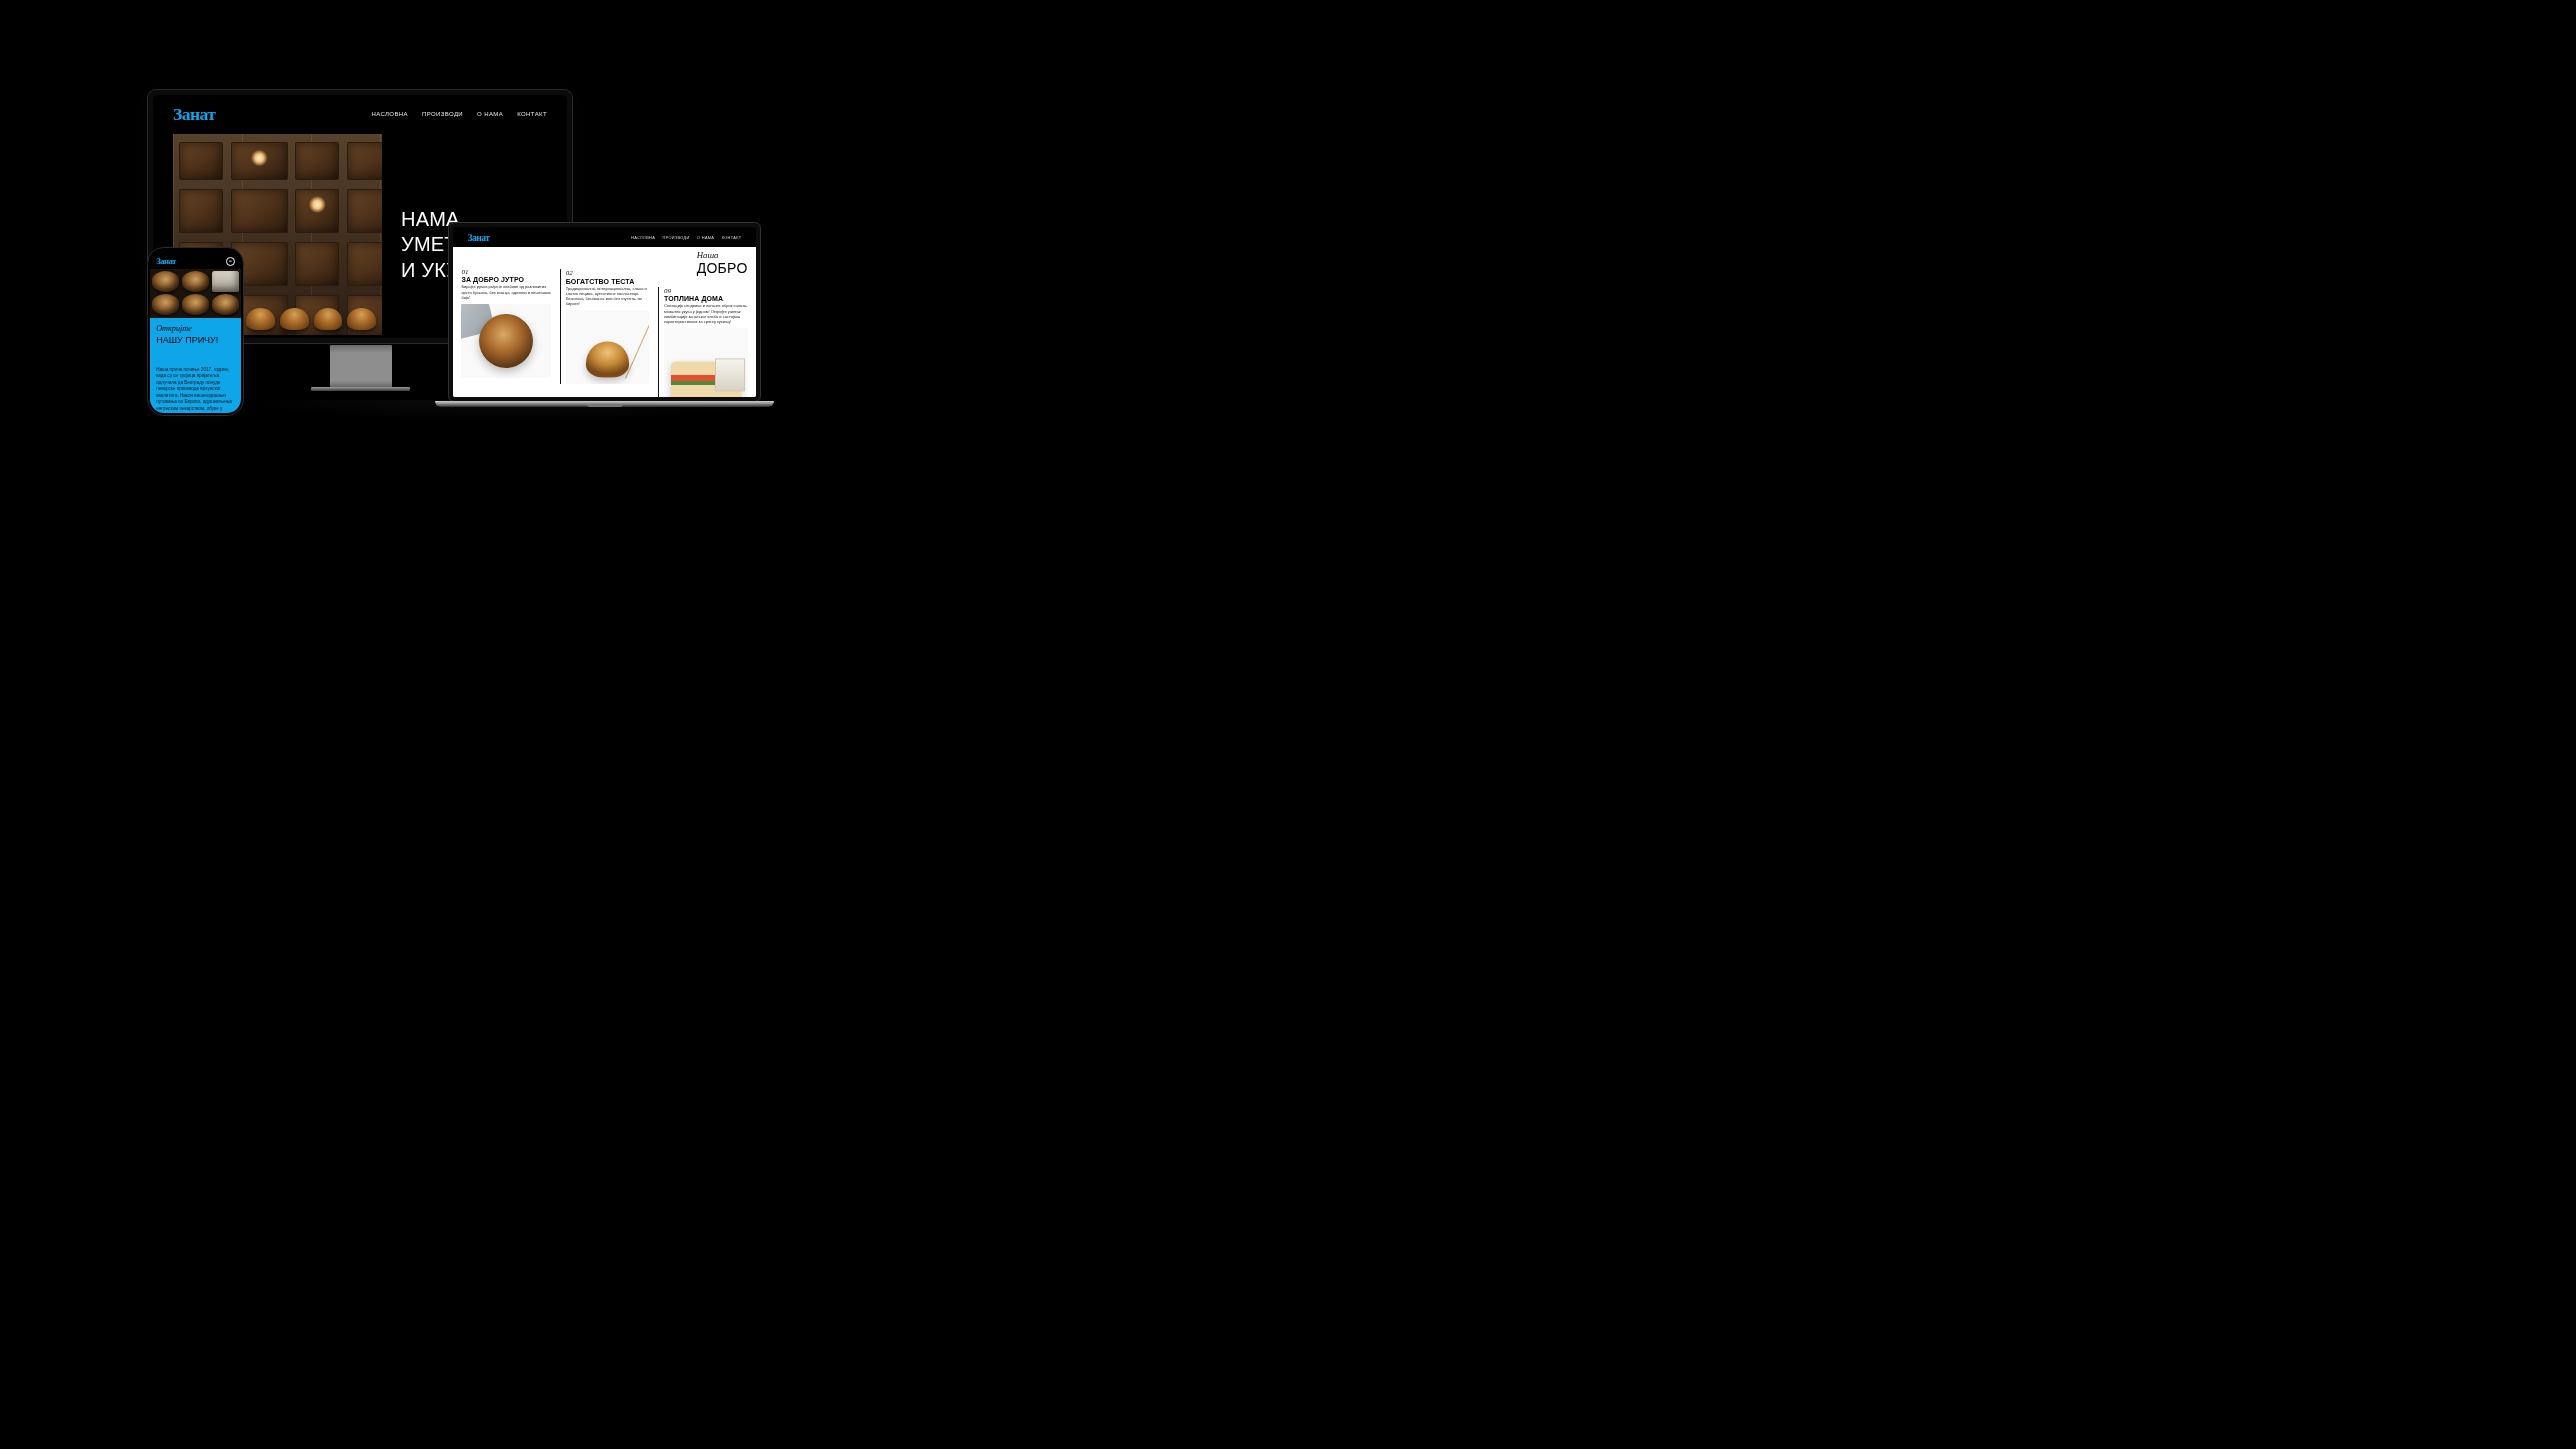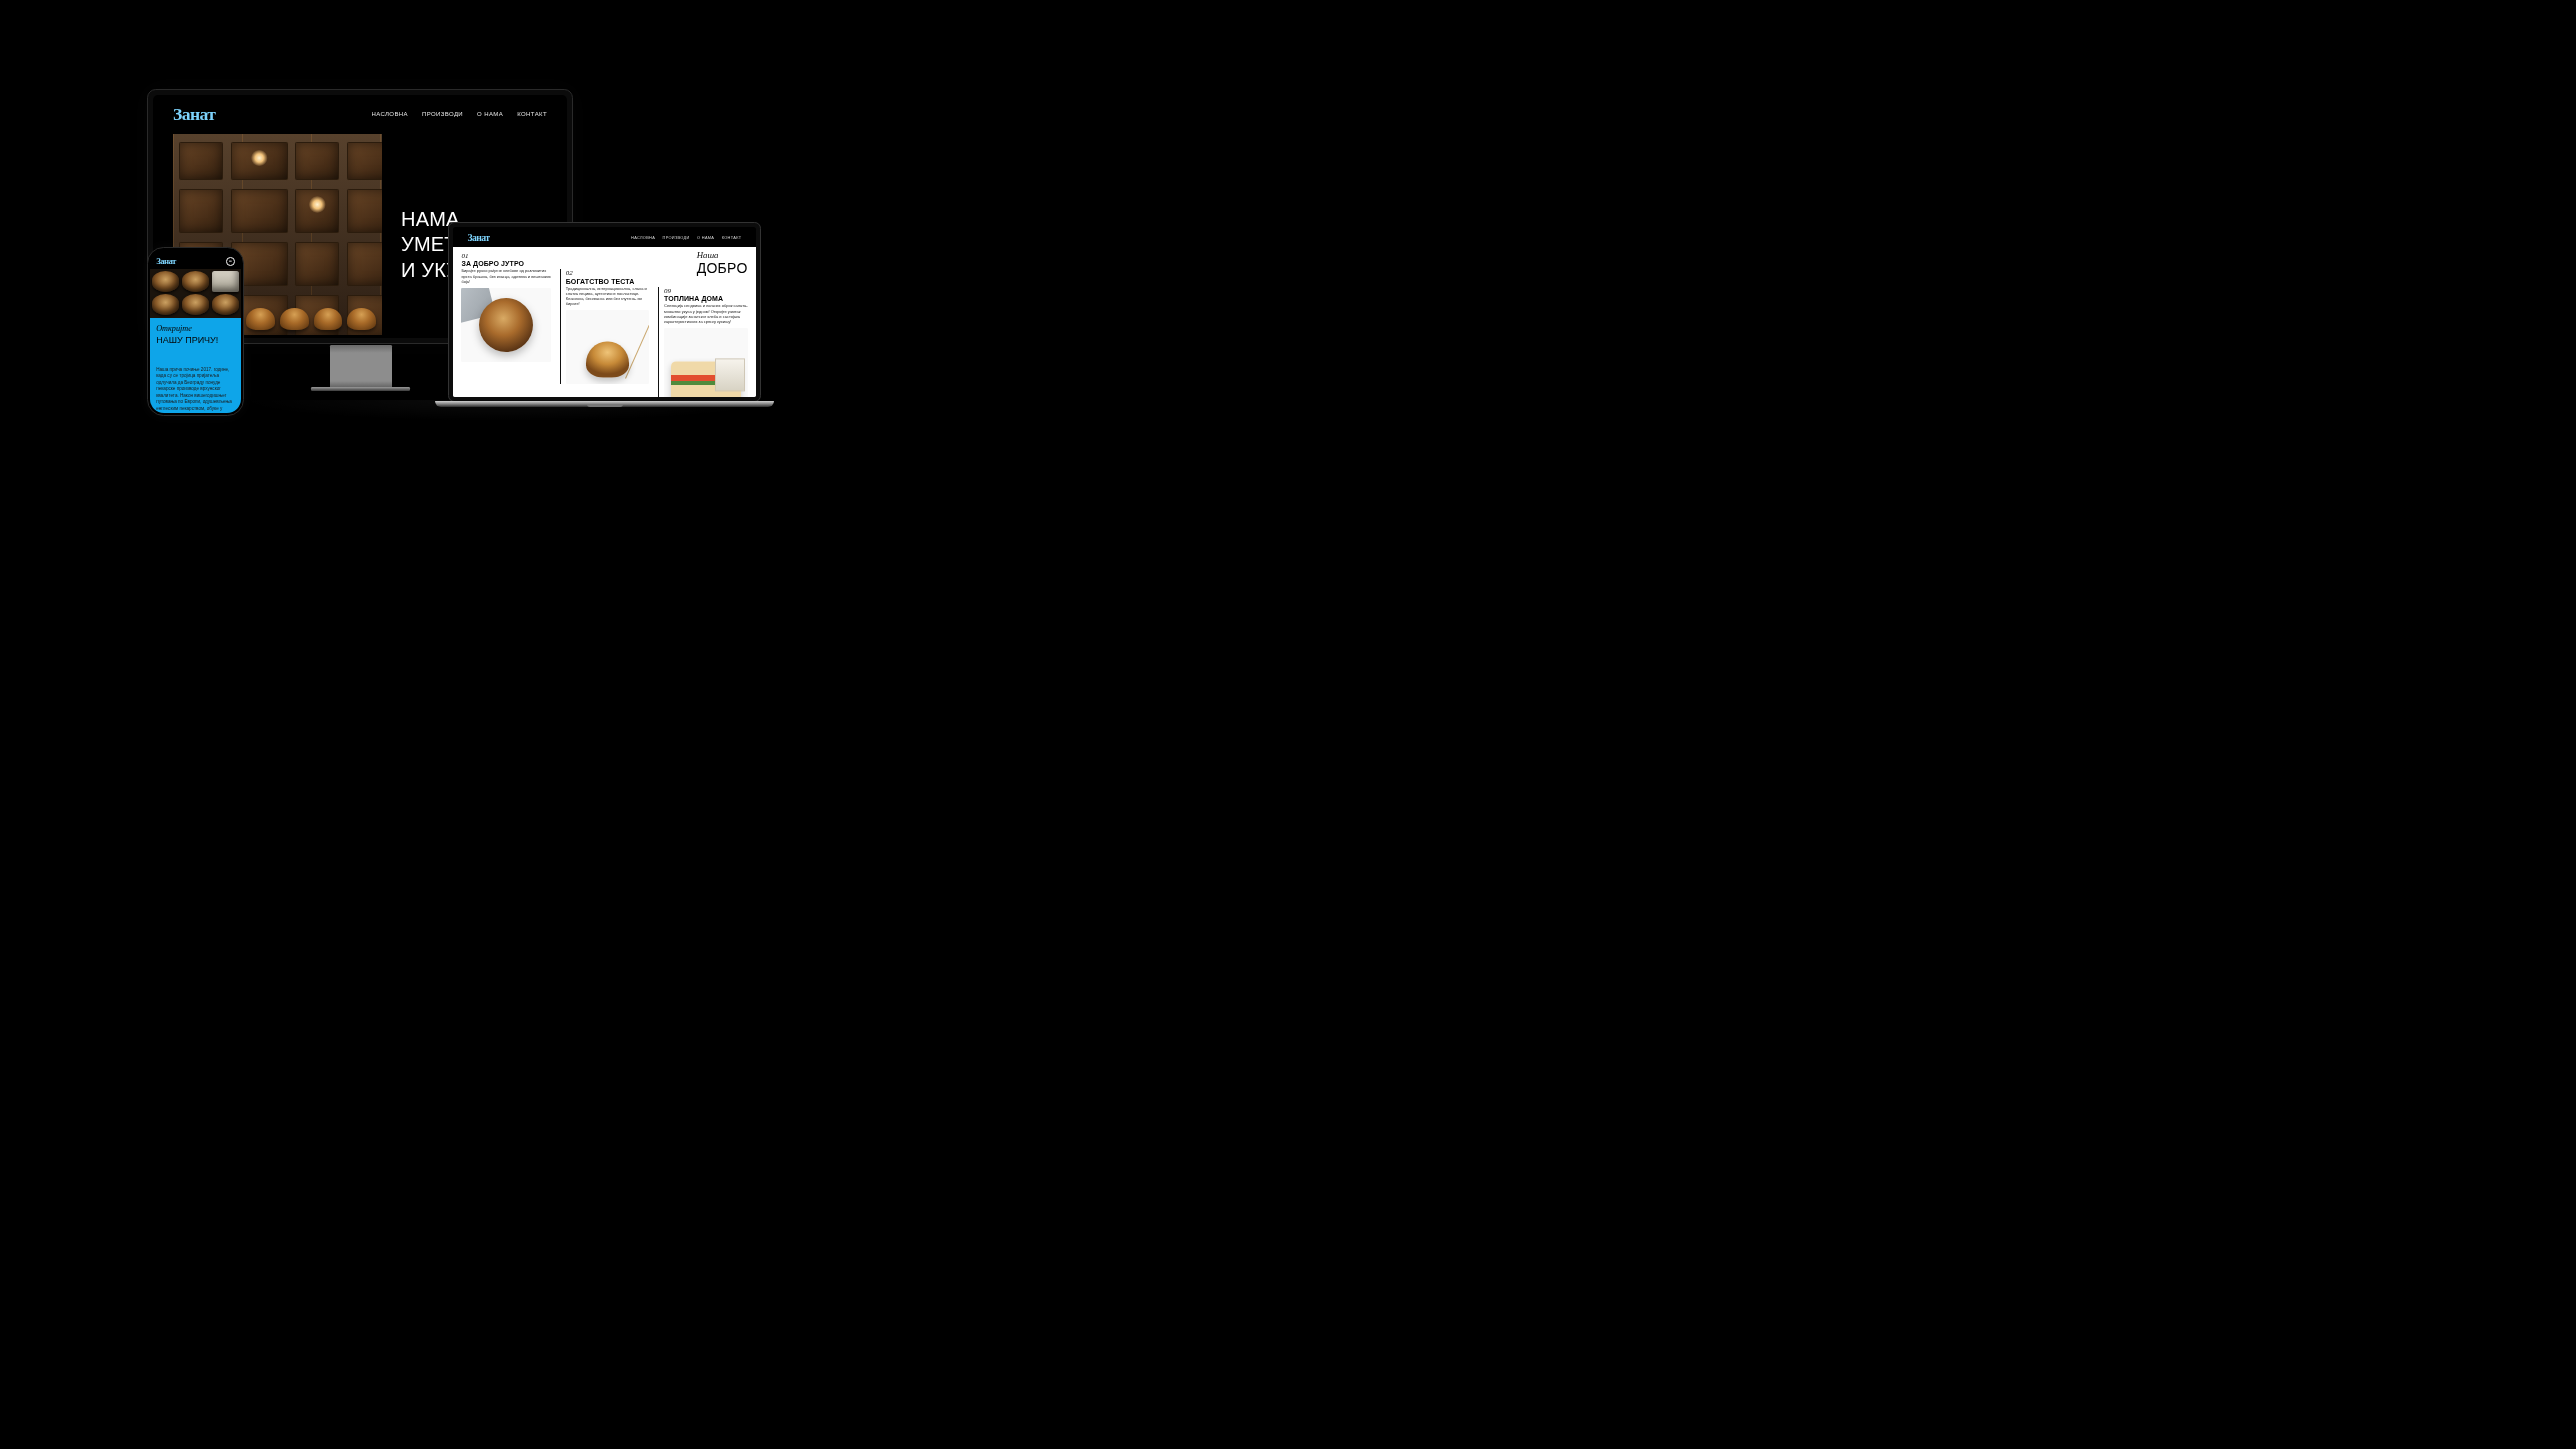--- a/index.html
+++ b/index.html
@@ -51,21 +51,21 @@
     border-radius: 1.3px;
   }
 
   .desk-header {
     display:flex;
     align-items:center;
     justify-content:space-between;
     padding: 8.8px 20px 3.8px 20px;
   }
   .logo {
-    color:#7dd3fc;
+    color:#0ea5e9;
     font-family: Georgia, serif;
     font-weight: 900;
     letter-spacing: -0.6px;
   }
   .desk-logo { font-size: 17.6px; }
   .desk-nav { display:flex; gap:14px; }
   .desk-nav a {
     color:#e6e6e6;
     font-family: Arial, Helvetica, sans-serif;
     font-size: 6px;
@@ -332,21 +332,21 @@
     position:absolute; right:8.8px; top:3.1px;
     text-align:left;
   }
   .lap-right-head .italic{
     font-style:italic;font-family:Georgia,serif;font-size:8.8px;color:#0a0a0a;
   }
   .lap-right-head .big{
     font-family: Arial, Helvetica, sans-serif;font-size:14px;color:#000;margin-top:0px;letter-spacing:0.3px;
   }
 
-  .product.offset1{ margin-top:0px; }
+  .product.offset1{ margin-top:16px; }
   .product.offset2{ margin-top:17.6px; }
   .product.offset3{ margin-top:35px; }
 
   .lap-body-wrap{ position:relative; flex:1; overflow:hidden; background:#fff; }
 
   .floor-glow{
     position:absolute;left:126px;right:75px;top:400px;height:25px;
     background: radial-gradient(50% 120% at 50% 0%, rgba(255,255,255,0.05), rgba(0,0,0,0) 70%);
     pointer-events:none;
   }

